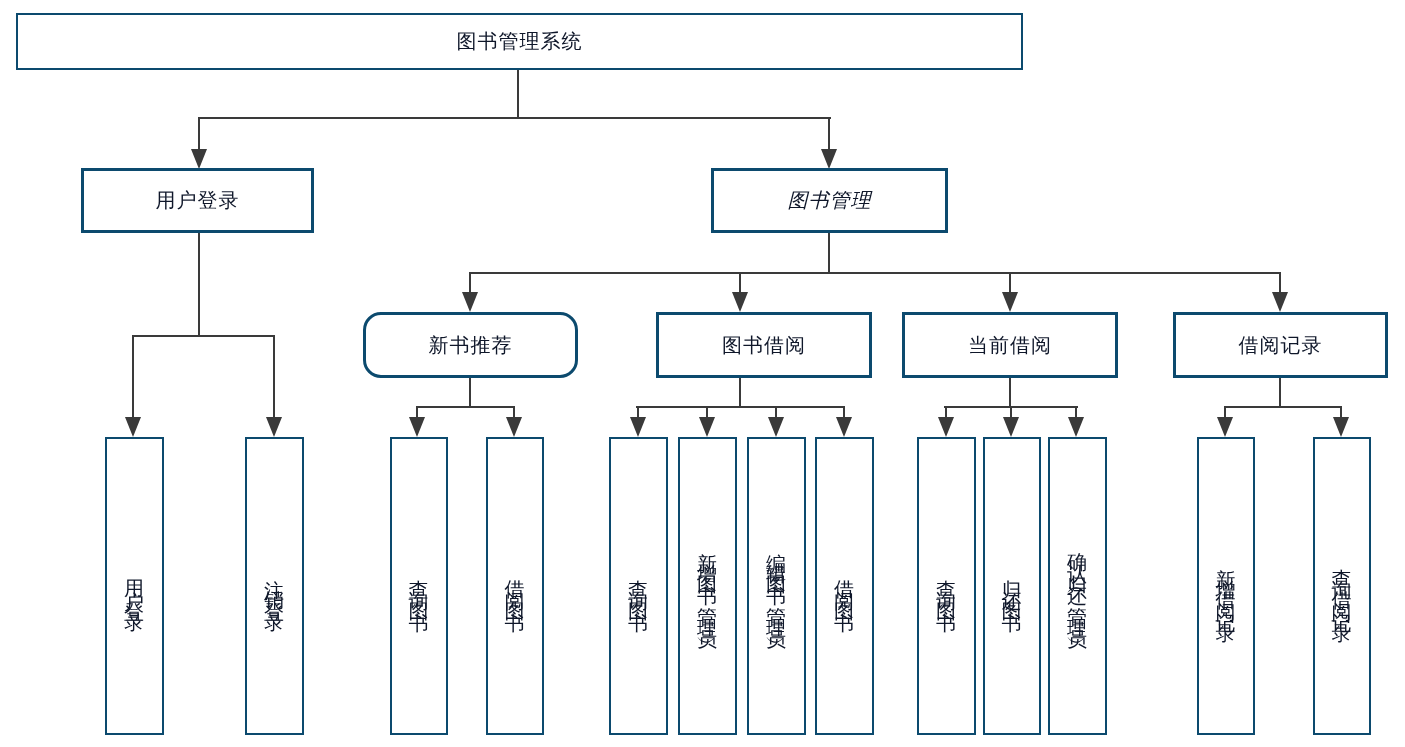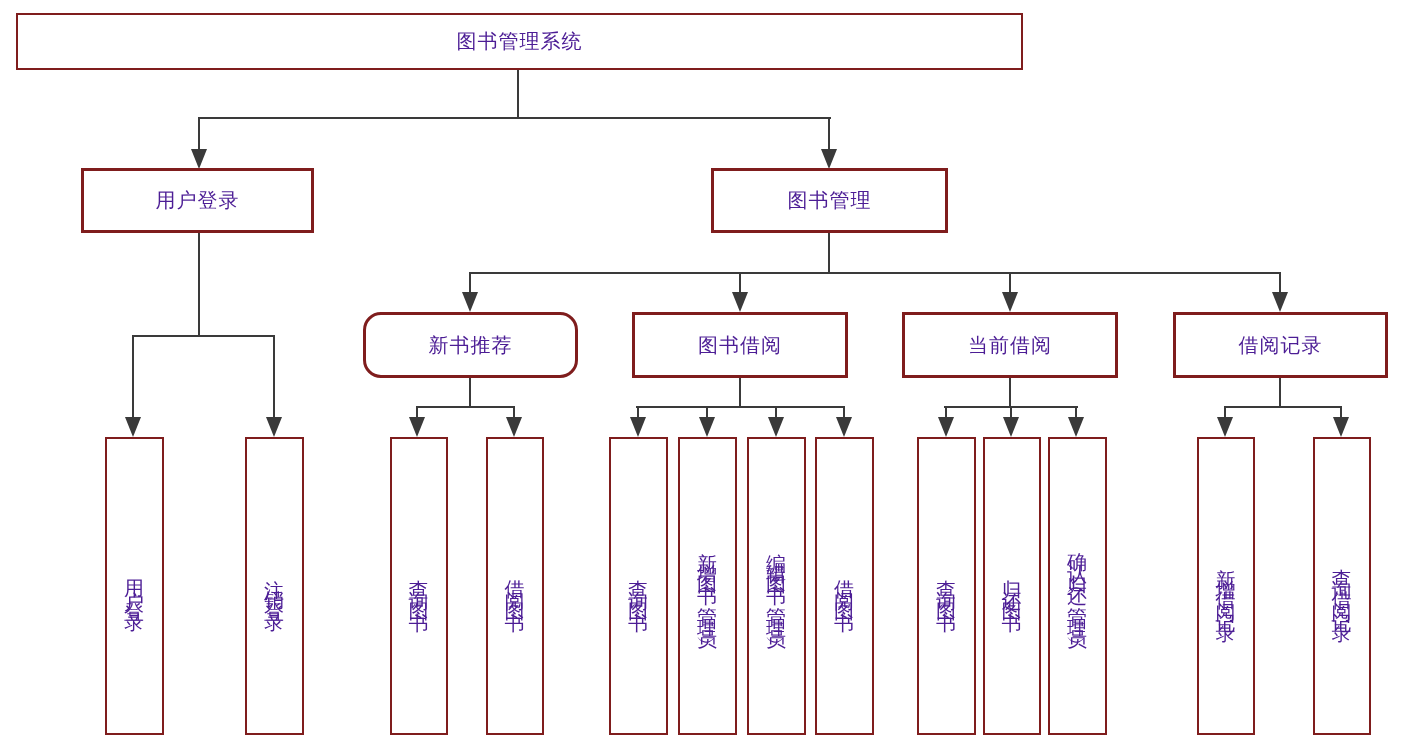--- a/index.html
+++ b/index.html
@@ -2,22 +2,22 @@
 <html><head>
 <meta charset="utf-8">
 <style>
   html,body{margin:0;padding:0;background:#ffffff;}
   .canvas{
     position:relative;width:1405px;height:747px;background:#ffffff;
     font-family:"Liberation Sans",sans-serif;color:#262626;overflow:hidden;
   }
   .box{
     position:absolute;box-sizing:border-box;background:#ffffff;
-    border:3px solid #7f1d1d;display:flex;align-items:center;justify-content:center;
-    font-size:20px;letter-spacing:1px;color:#4c1d95;
+    border:3px solid #0c4a6e;display:flex;align-items:center;justify-content:center;
+    font-size:20px;letter-spacing:1px;color:#0f172a;
   }
   .box.root{border-width:2px;}
   .box.leaf{border-width:2px;}
   .vtext{
     writing-mode:vertical-rl;text-orientation:mixed;
     letter-spacing:0.55em;font-size:20px;line-height:1;white-space:nowrap;
   }
   .line{position:absolute;background:#3a3a3a;}
   .arrow{
     position:absolute;width:0;height:0;
@@ -94,28 +94,28 @@
   <div class="arrow" style="left:1217px;top:417px;"></div>
   <div class="arrow" style="left:1333px;top:417px;"></div>
 
   <div class="box root" style="left:16px;top:13px;width:1007px;height:57px;">
     <span>图书管理系统</span>
   </div>
 
   <div class="box" style="left:81px;top:168px;width:233px;height:65px;">
     <span>用户登录</span>
   </div>
-  <div class="box" style="left:711px;top:168px;width:237px;height:65px;">
+  <div class="box" style="left:711px;top:168px;width:237px;height:65px;font-style:italic;">
     <span>图书管理</span>
   </div>
 
   <div class="box" style="left:363px;top:312px;width:215px;height:66px;border-radius:18px;">
     <span>新书推荐</span>
   </div>
-  <div class="box" style="left:632px;top:312px;width:216px;height:66px;">
+  <div class="box" style="left:656px;top:312px;width:216px;height:66px;">
     <span>图书借阅</span>
   </div>
   <div class="box" style="left:902px;top:312px;width:216px;height:66px;">
     <span>当前借阅</span>
   </div>
   <div class="box" style="left:1173px;top:312px;width:215px;height:66px;">
     <span>借阅记录</span>
   </div>
 
   <div class="box leaf" style="left:105px;top:437px;width:59px;height:298px;">

